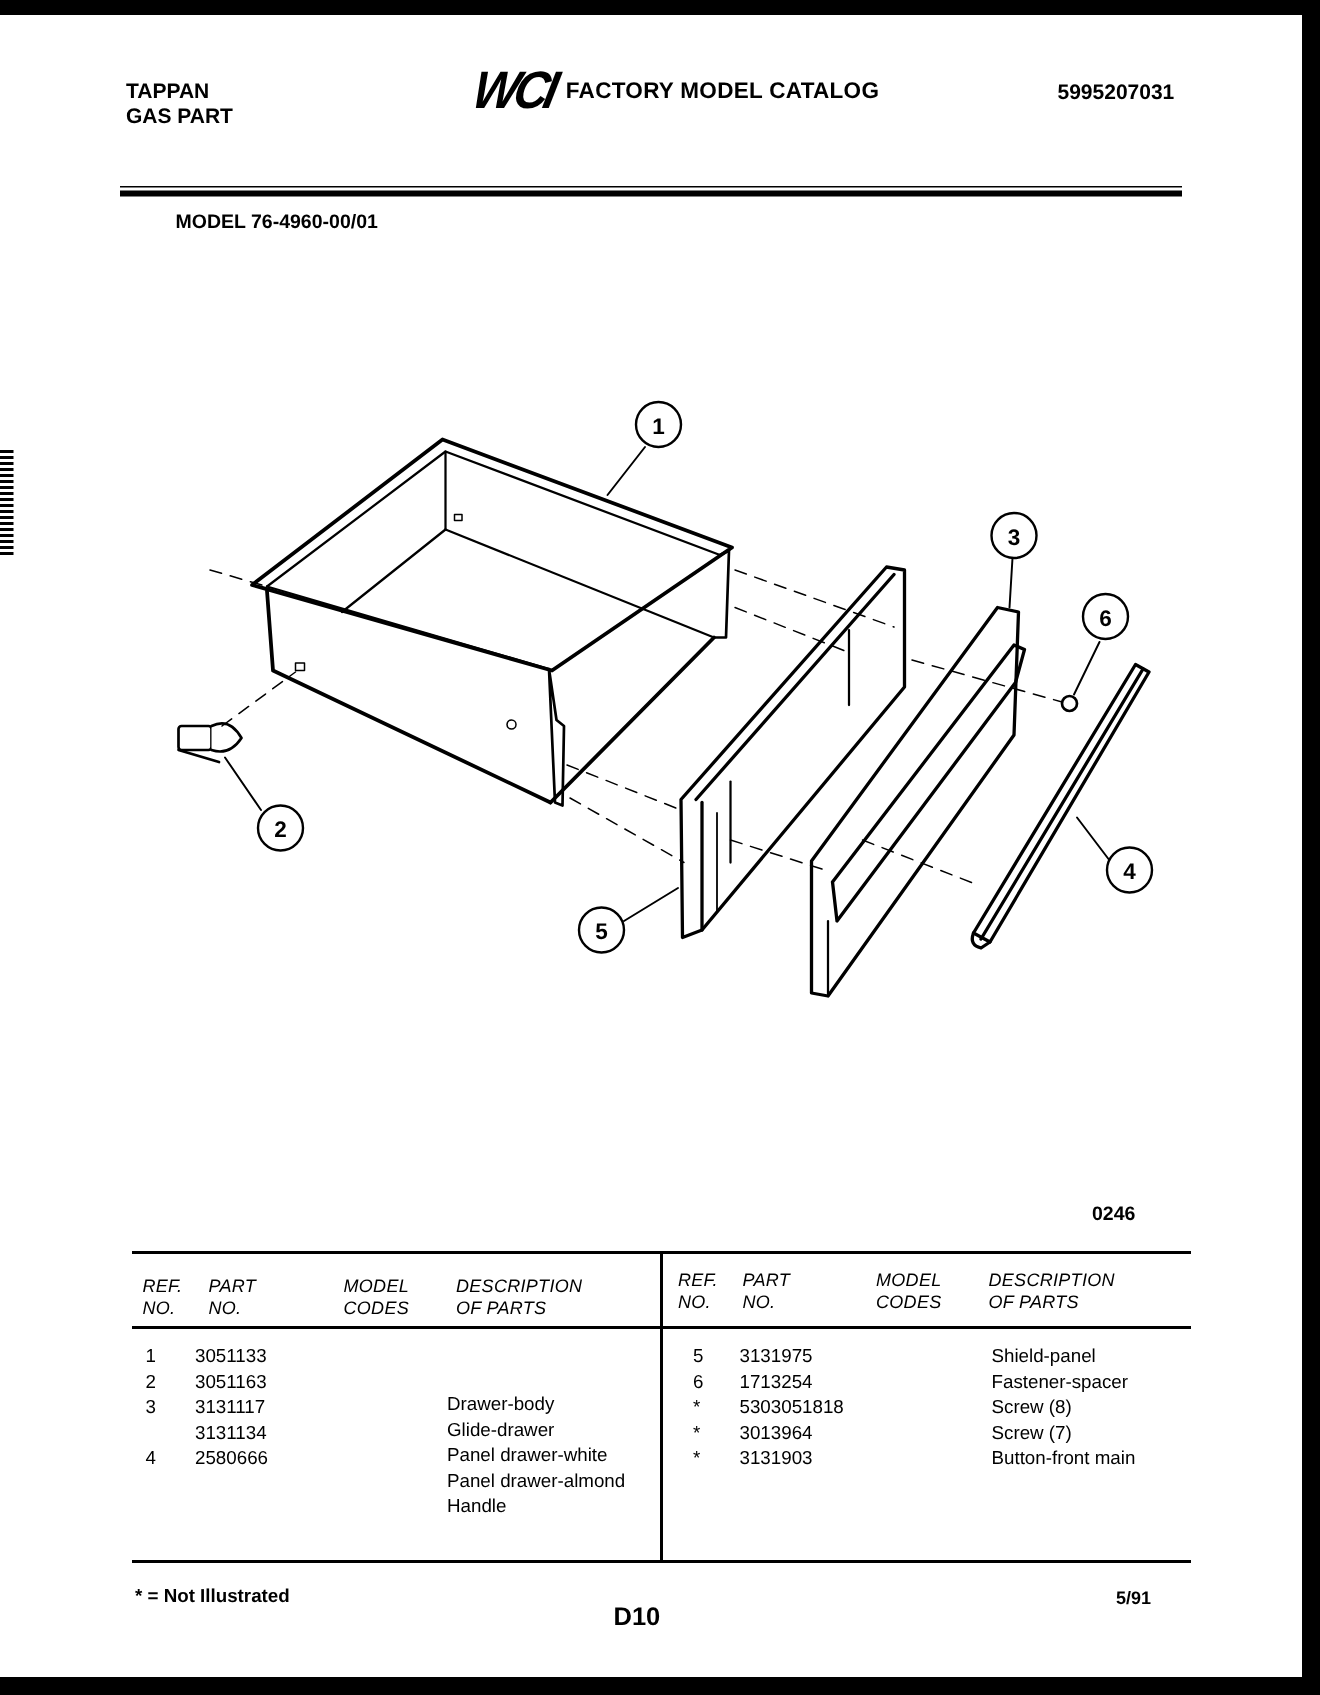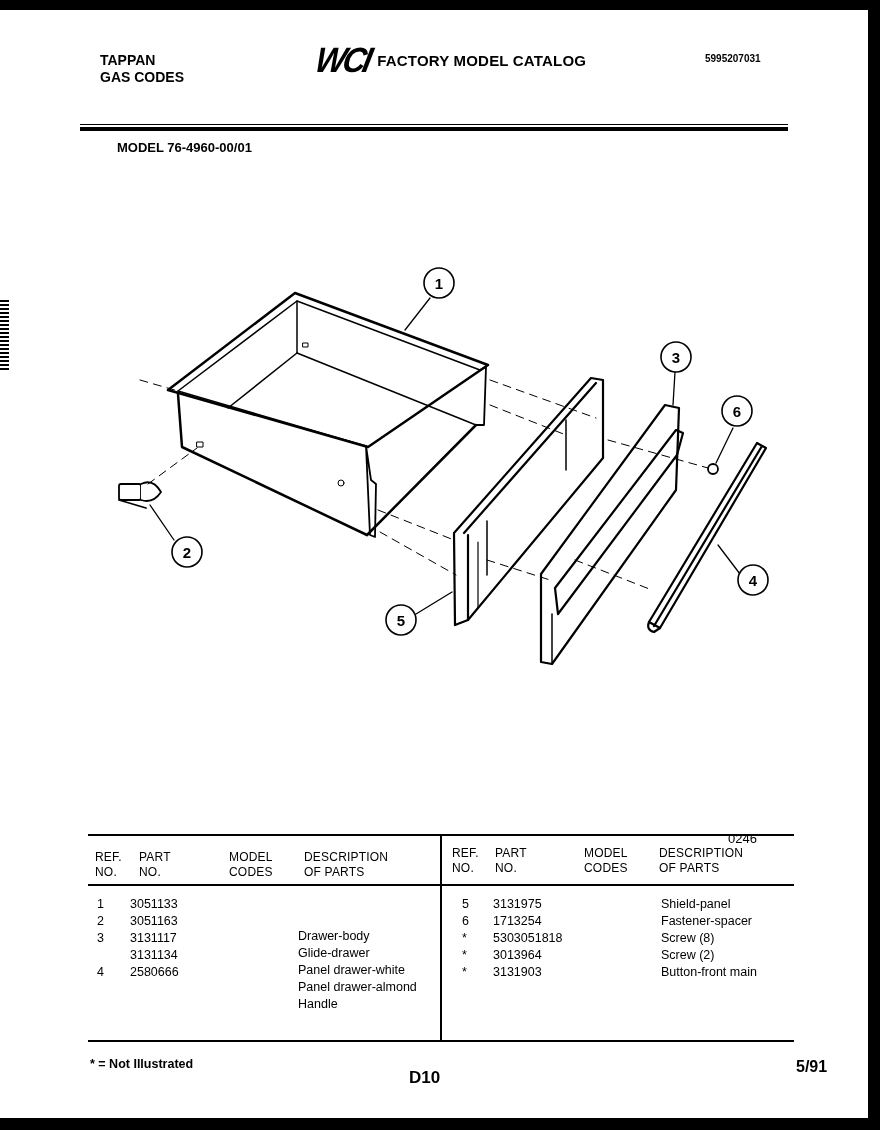--- a/index.html
+++ b/index.html
@@ -1,54 +1,54 @@
 <!DOCTYPE html>
 <html><head>
 <meta charset="utf-8">
 <style>
   html,body{margin:0;padding:0;background:#fff;}
   body{width:880px;height:1130px;position:relative;overflow:hidden;font-family:"Liberation Sans",sans-serif;color:#000;}
   .topband{position:absolute;left:0;top:0;width:880px;height:10px;background:#000;}
   .rightband{position:absolute;left:868px;top:0;width:12px;height:1130px;background:#000;}
   .bottomband{position:absolute;left:0;top:1118px;width:880px;height:12px;background:#000;}
   .leftmarks{position:absolute;left:0;top:300px;width:9px;height:70px;background:repeating-linear-gradient(#000 0 2px,#fff 2px 4px);}
-  .hdr-left{position:absolute;left:84px;top:52px;font-weight:bold;font-size:14px;line-height:17px;margin-left:16px;}
+  .hdr-left{position:absolute;left:84px;top:52px;font-weight:bold;font-size:14px;line-height:17px;}
   .hdr-left div{margin:0;}
   .logo{position:absolute;left:316px;top:44px;display:flex;align-items:center;}
   .logo-mark{font-weight:bold;font-style:italic;font-size:32px;letter-spacing:-3px;transform:skewX(-12deg) scaleY(1.1);font-family:"Liberation Sans",sans-serif;line-height:32px;}
   .logo-text{font-weight:bold;font-size:15px;margin-left:8px;letter-spacing:0.2px;}
-  .catno{position:absolute;left:705px;top:53px;font-weight:bold;font-size:10px;text-align:right;}
+  .catno{position:absolute;left:705px;top:53px;font-weight:bold;font-size:14px;text-align:right;}
   .rule-thick{position:absolute;left:80px;top:127px;width:708px;height:4px;background:#000;}
   .rule-thin{position:absolute;left:80px;top:124px;width:708px;height:1px;background:#000;}
   .model{position:absolute;left:80px;top:140px;font-weight:bold;font-size:13px;padding-left:37px;}
   .diagram{position:absolute;left:0;top:160px;width:880px;height:640px;}
-  .figno{position:absolute;left:728px;top:801px;font-weight:normal;font-size:13px;margin-top:30px;}
+  .figno{position:absolute;left:728px;top:801px;font-weight:bold;font-size:13px;}
   .table-top{position:absolute;left:88px;top:834px;width:706px;height:2px;background:#000;}
   .table-mid{position:absolute;left:88px;top:884px;width:706px;height:2px;background:#000;}
   .table-bot{position:absolute;left:88px;top:1040px;width:706px;height:2px;background:#000;}
   .table-vdiv{position:absolute;left:440px;top:834px;width:2px;height:208px;background:#000;}
-  .th{position:absolute;font-size:12px;line-height:15px;top:850px;letter-spacing:0.2px;}
+  .th{position:absolute;font-size:12px;line-height:15px;top:850px;letter-spacing:0.2px;font-style:italic;}
   .row{position:absolute;font-size:12.5px;line-height:17px;font-weight:500;}
   .footnote{position:absolute;left:90px;top:1057px;font-size:12.5px;font-weight:bold;}
   .pageno{position:absolute;left:409px;top:1068px;font-weight:bold;font-size:17px;}
-  .date{position:absolute;left:796px;top:1058px;font-size:16px;font-weight:bold;}
+  .date{position:absolute;left:744px;top:1058px;font-size:12px;font-weight:bold;}
   .callout circle{fill:#fff;stroke:#000;stroke-width:1.6;}
   .callout text{font-family:"Liberation Sans",sans-serif;font-weight:bold;font-size:15px;}
 </style>
 </head>
 <body>
 
 <div class="topband"></div>
 <div class="rightband"></div>
 <div class="bottomband"></div>
 <div class="leftmarks"></div>
 
 <div class="hdr-left">
   <div>TAPPAN</div>
-  <div>GAS CODES</div>
+  <div>GAS PART</div>
 </div>
 
 <div class="logo">
   <span class="logo-mark">WCI</span>
   <span class="logo-text">FACTORY MODEL CATALOG</span>
 </div>
 
 <div class="catno">5995207031</div>
 
 <div class="rule-thin"></div>
@@ -228,19 +228,19 @@
   <div>3131975</div>
     <div>1713254</div>
     <div>5303051818</div>
     <div>3013964</div>
     <div>3131903</div>
 </div>
 <div class="row" style="left:661px;top:896px">
   <div>Shield-panel</div>
     <div>Fastener-spacer</div>
     <div>Screw (8)</div>
-    <div>Screw (2)</div>
+    <div>Screw (7)</div>
     <div>Button-front main</div>
 </div>
 
 <div class="footnote">* = Not Illustrated</div>
 <div class="pageno">D10</div>
 <div class="date">5/91</div>
 
 </body></html>

